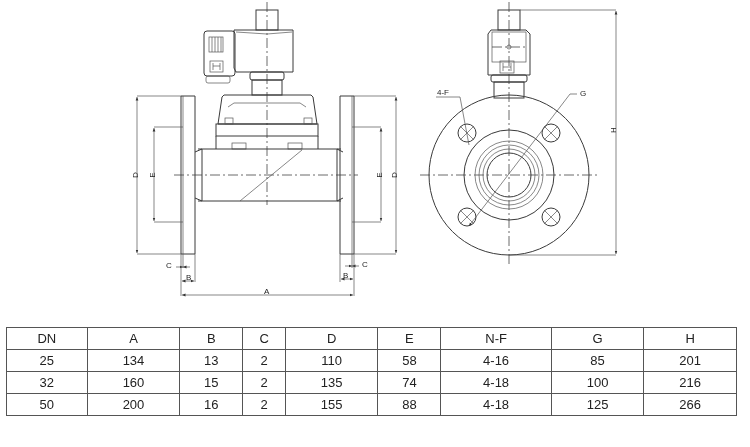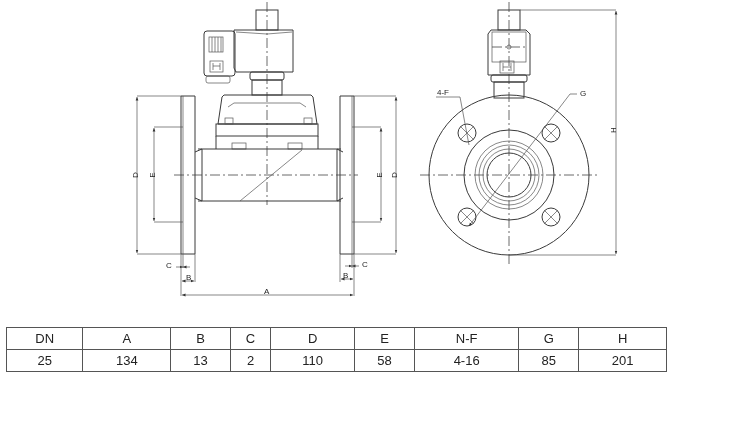--- a/index.html
+++ b/index.html
@@ -2,21 +2,21 @@
 <html><head>
 <meta charset="utf-8">
 <style>
   html, body { margin: 0; padding: 0; background: #ffffff; }
   body { width: 750px; height: 447px; position: relative; overflow: hidden; font-family: "Liberation Sans", sans-serif; }
   #drawing { position: absolute; left: 0; top: 0; width: 750px; height: 320px; }
   #drawing .ln { stroke: #3a3a3a; stroke-width: 1; fill: none; }
   #drawing .thin { stroke: #555; stroke-width: 0.7; fill: none; }
   #drawing .cl { stroke: #444; stroke-width: 0.8; fill: none; stroke-dasharray: 10 3 2 3; }
   #drawing text { font-family: "Liberation Sans", sans-serif; font-size: 8px; fill: #222; }
-  table#dims { position: absolute; left: 6px; top: 327px; width: 661px; border-collapse: collapse; font-size: 13px; color: #222; }
+  table#dims { position: absolute; left: 6px; top: 327px; width: 731px; border-collapse: collapse; font-size: 13px; color: #222; }
   table#dims td, table#dims th { border: 1px solid #555; text-align: center; height: 21px; padding: 0; font-weight: normal; }
 </style>
 </head>
 <body>
 
 <svg id="drawing" viewBox="0 0 750 320">
   <defs>
     <marker id="arr" markerWidth="6" markerHeight="6" refX="5" refY="3" orient="auto-start-reverse">
       <path d="M0,1 L5,3 L0,5" fill="#333"></path>
     </marker>
@@ -174,14 +174,36 @@
       <td>25</td>
       <td>134</td>
       <td>13</td>
       <td>2</td>
       <td>110</td>
       <td>58</td>
       <td>4-16</td>
       <td>85</td>
       <td>201</td>
     </tr>
+    <tr>
+      <td>32</td>
+      <td>160</td>
+      <td>15</td>
+      <td>2</td>
+      <td>135</td>
+      <td>74</td>
+      <td>4-18</td>
+      <td>100</td>
+      <td>216</td>
+    </tr>
+    <tr>
+      <td>50</td>
+      <td>200</td>
+      <td>16</td>
+      <td>2</td>
+      <td>155</td>
+      <td>88</td>
+      <td>4-18</td>
+      <td>125</td>
+      <td>266</td>
+    </tr>
   </tbody>
 </table>
 
 </body></html>

